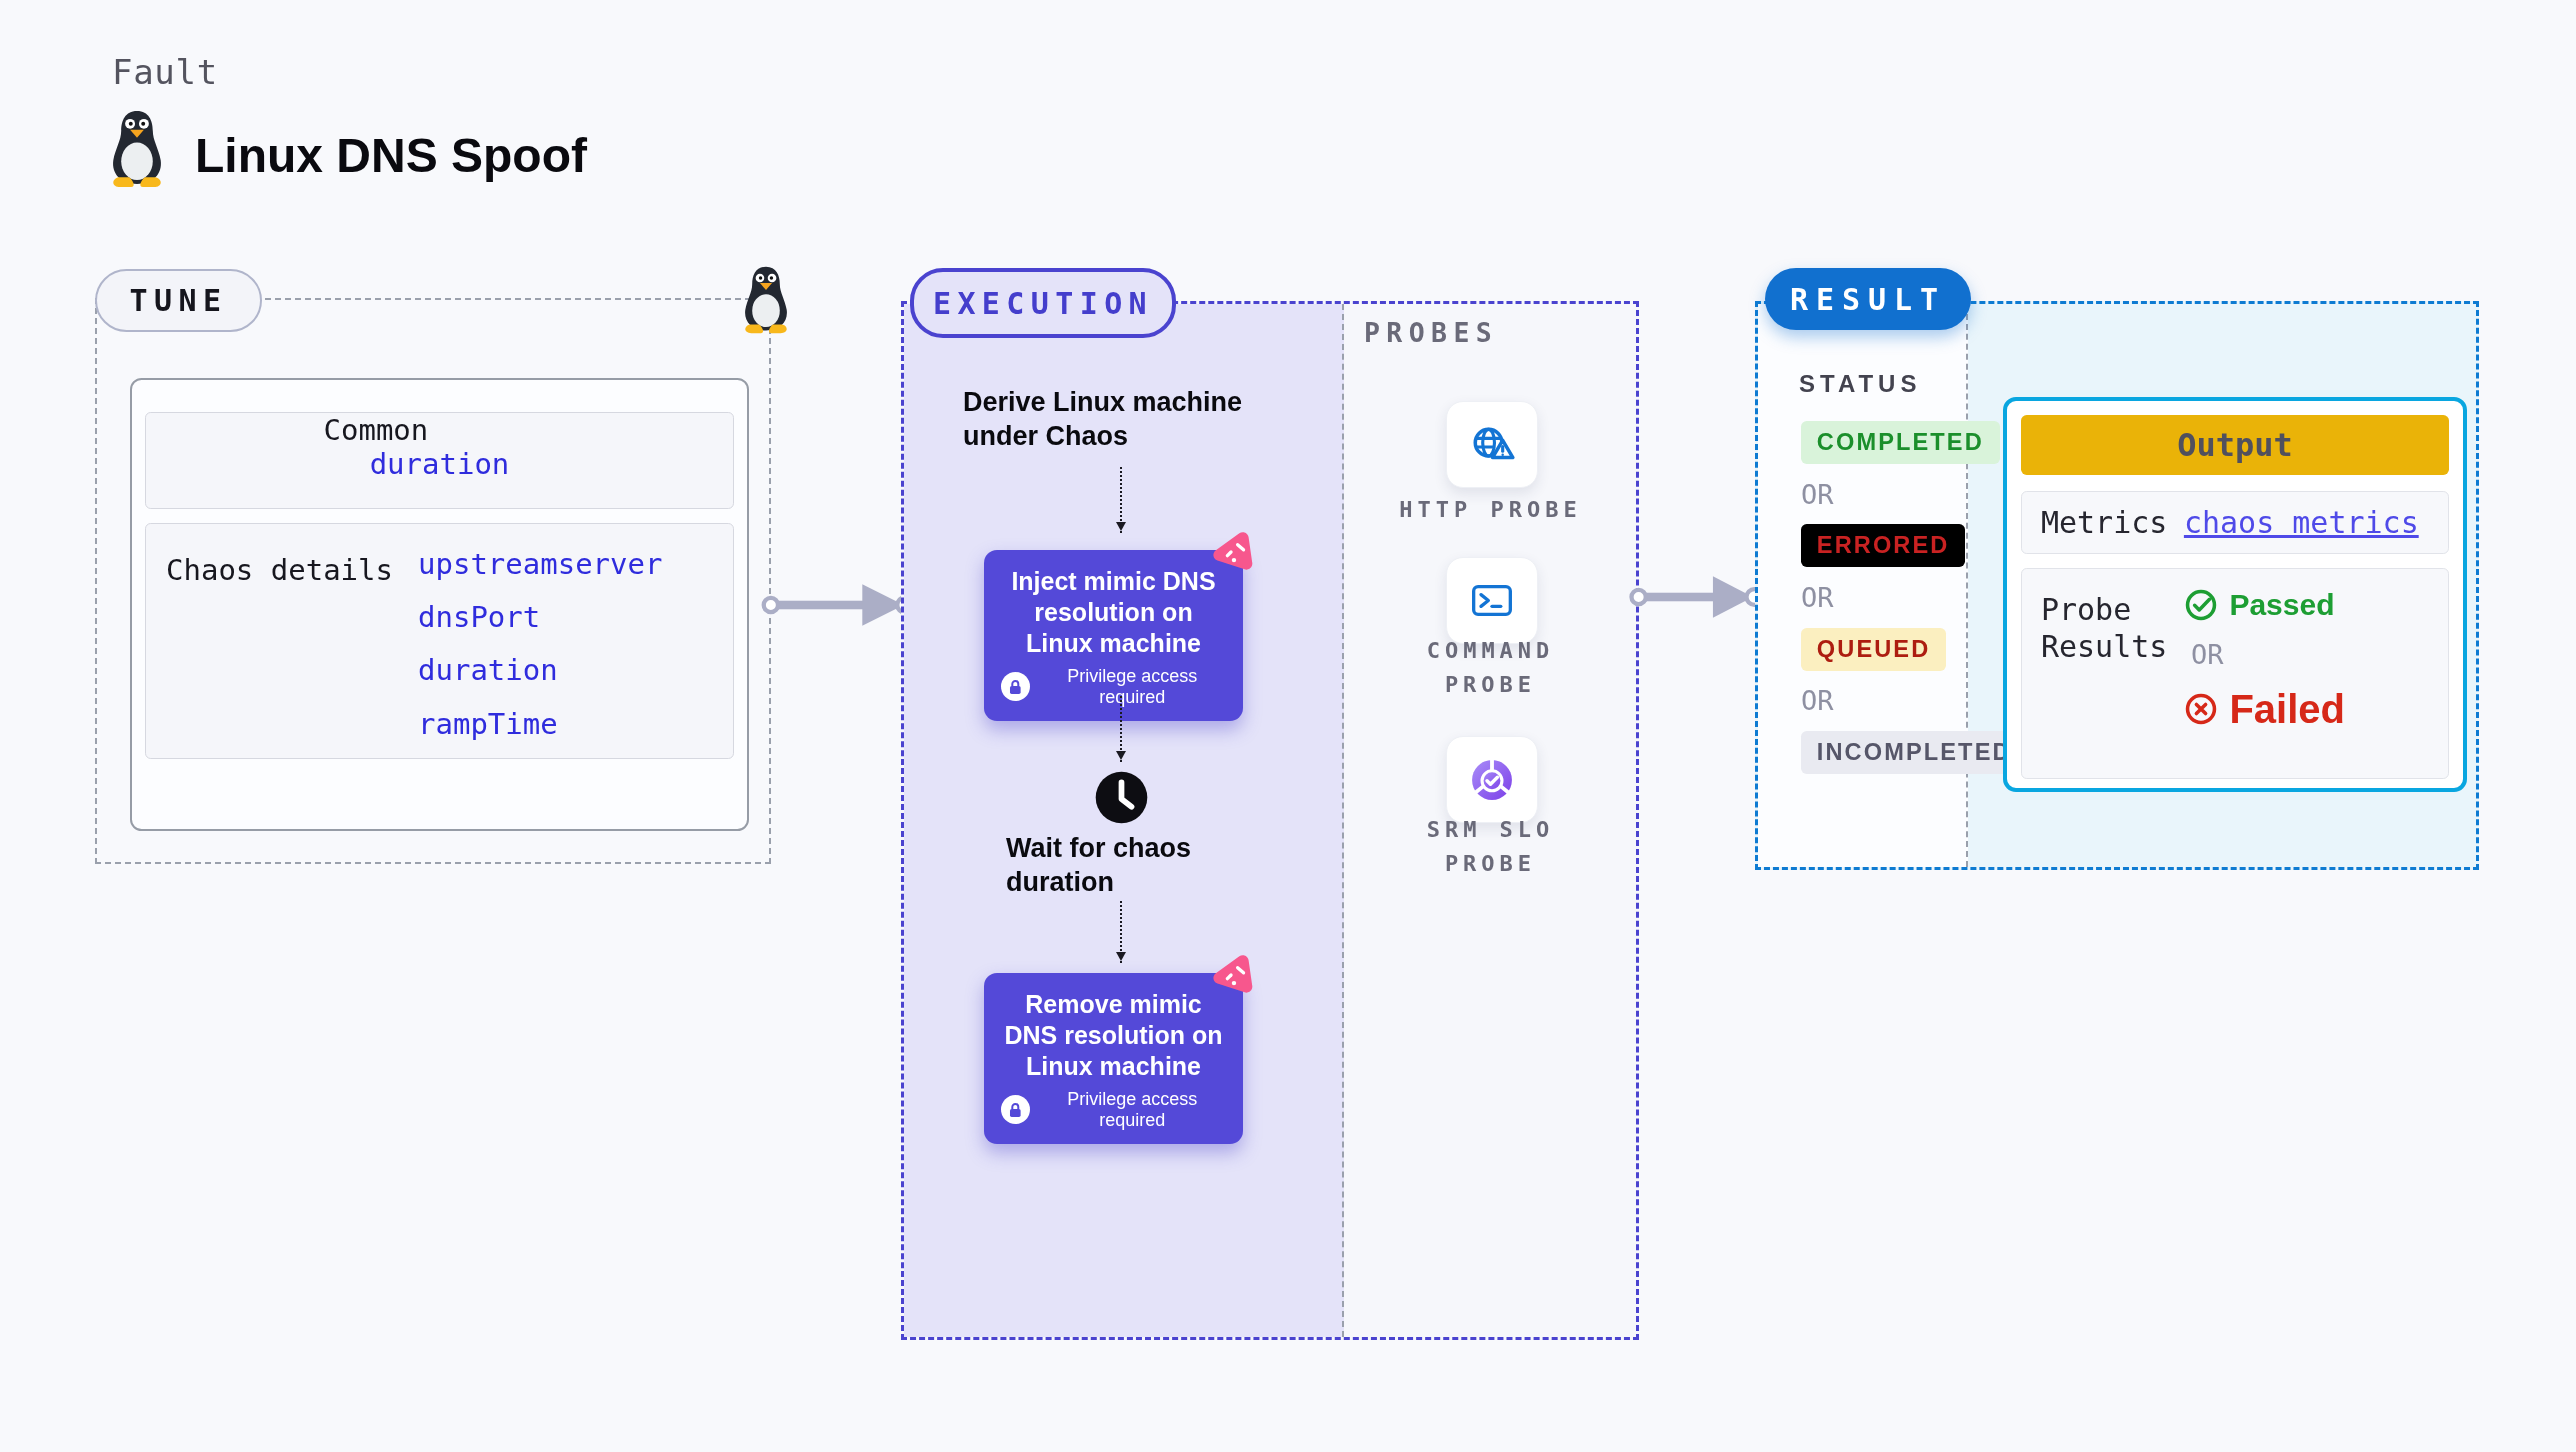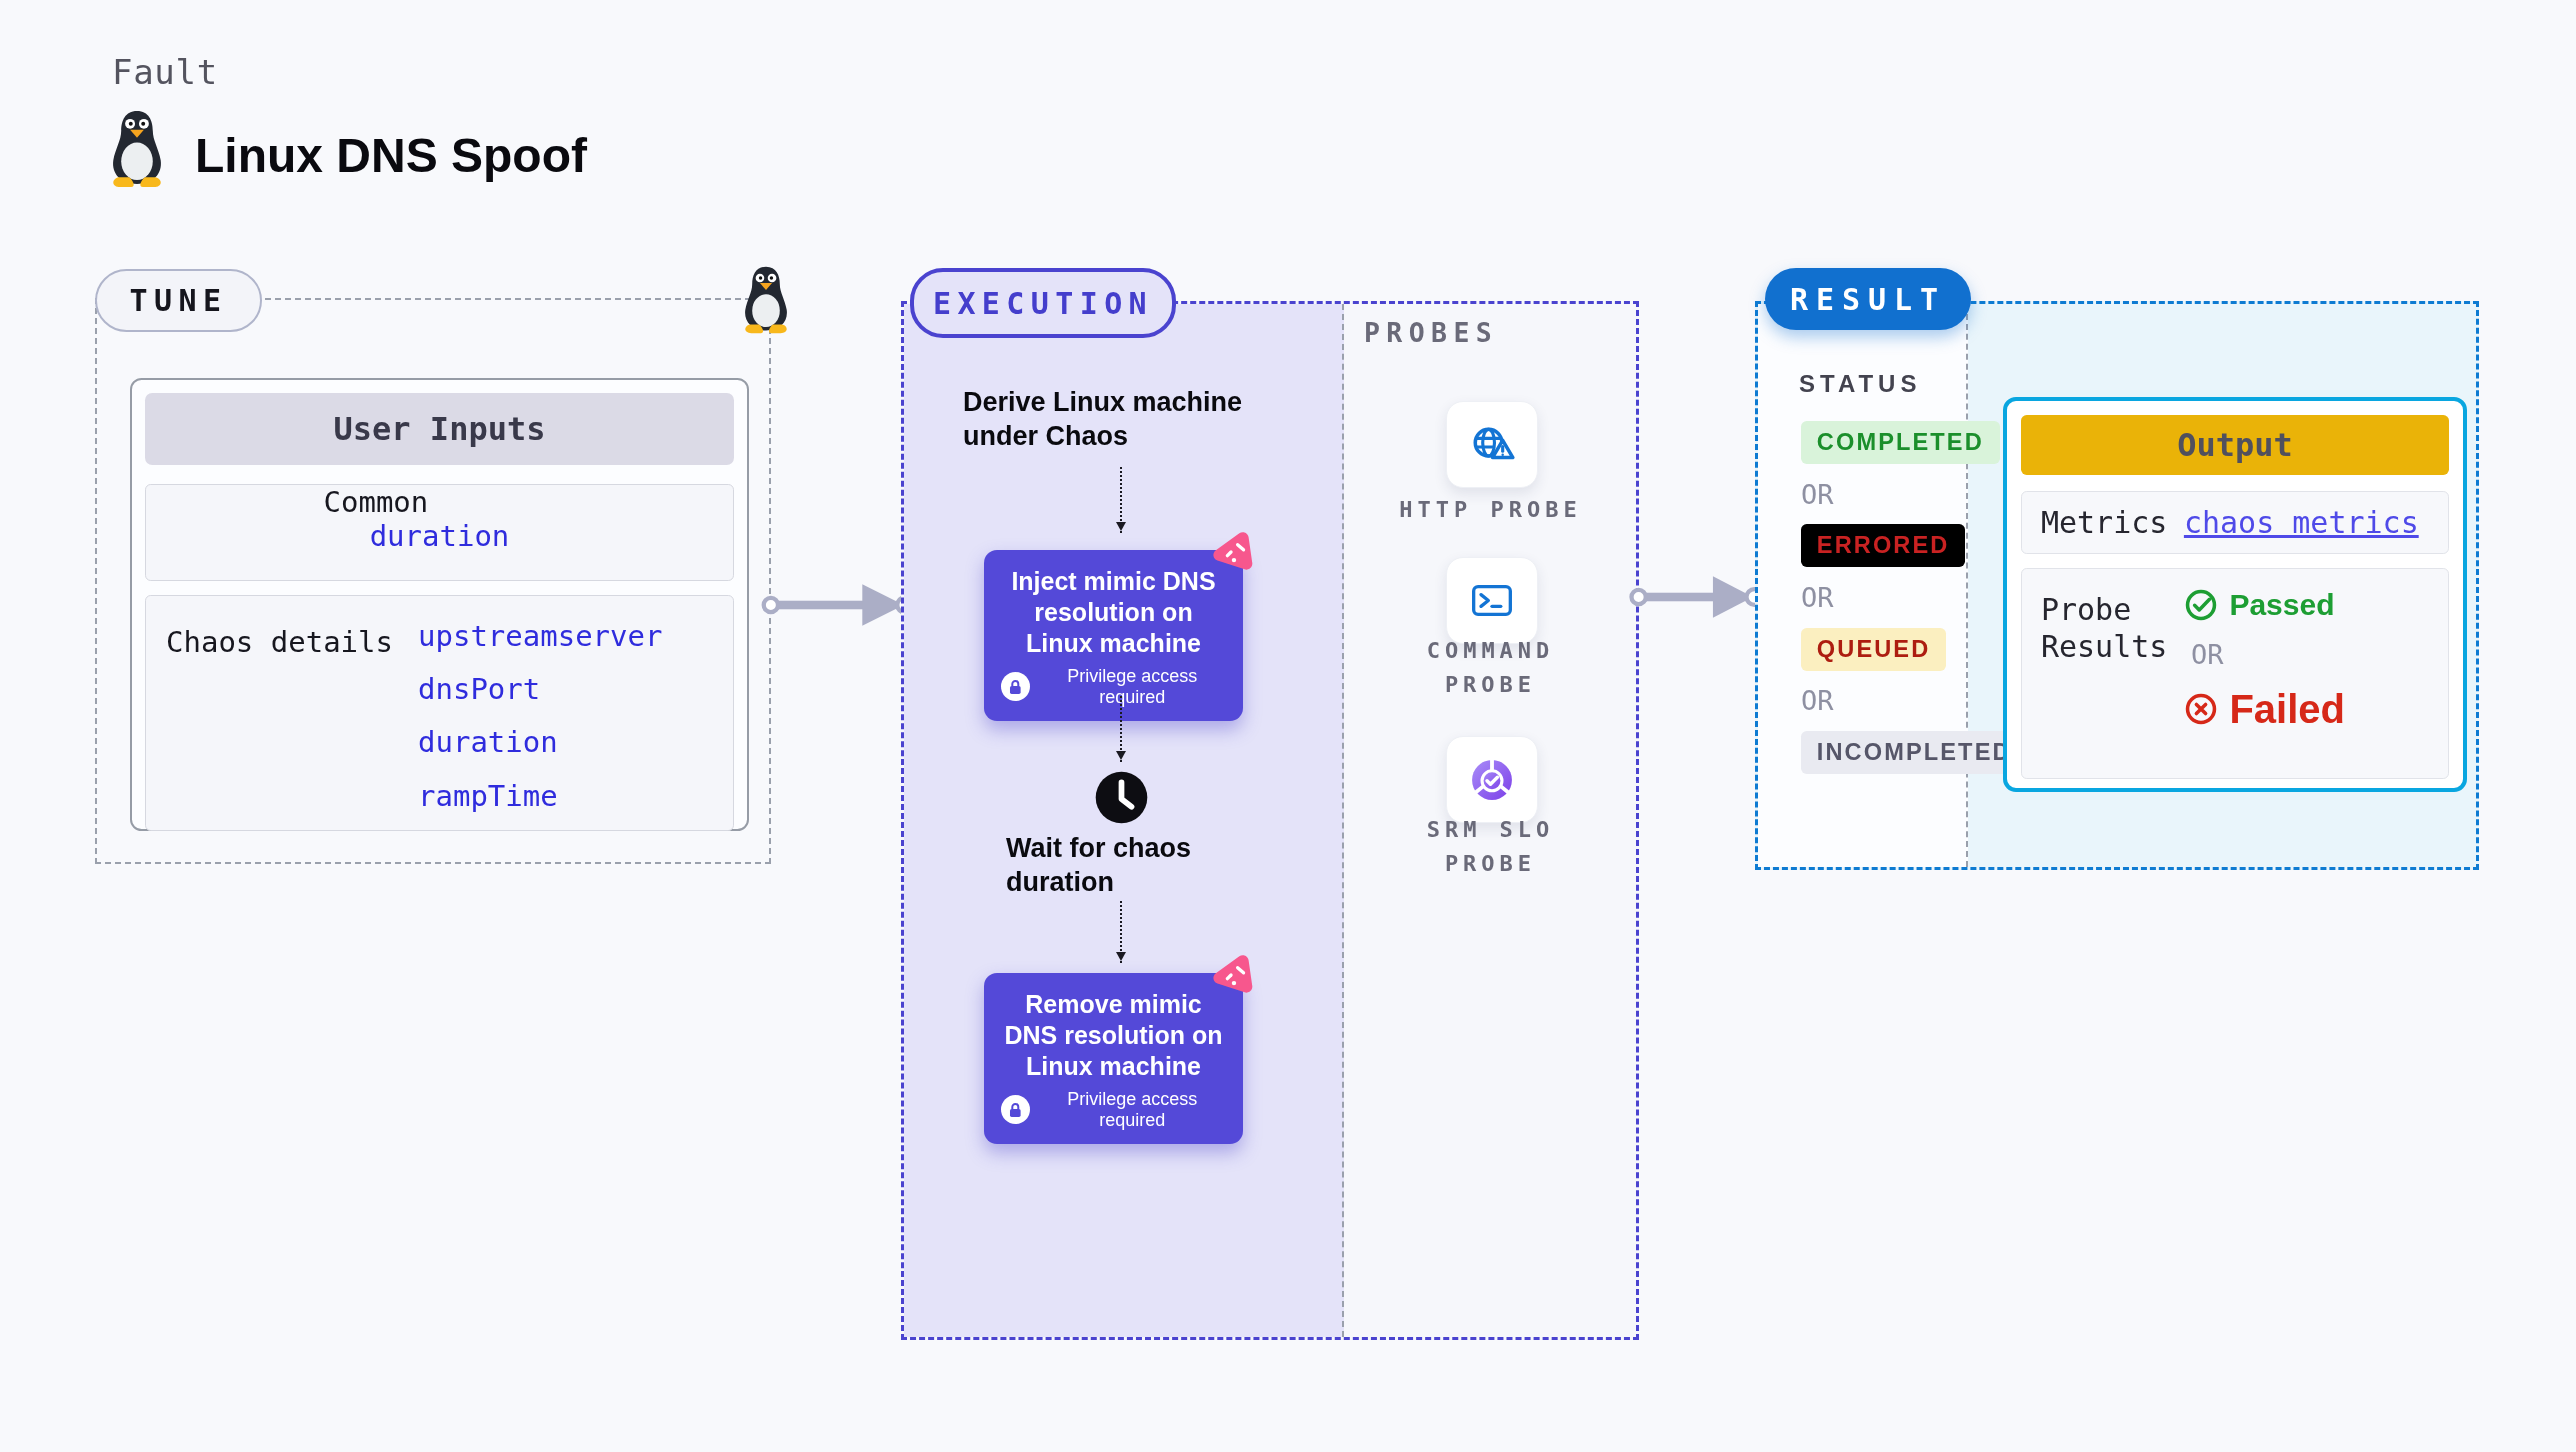--- a/index.html
+++ b/index.html
@@ -110,21 +110,20 @@
     <circle cx="25" cy="15" r="5" fill="#fff"></circle>
       <circle cx="39" cy="15" r="5" fill="#fff"></circle>
     <circle cx="25.7" cy="15" r="2" fill="#111"></circle>
       <circle cx="38.3" cy="15" r="2" fill="#111"></circle>
     <path d="M25 21 L39 21 L32 29 Z" fill="#f6a51f"></path>
     <path d="M13 69 C6 71 6 79 15 79 L26 79 C31 79 28 72 24 69 Z" fill="#f8b81c"></path>
     <path d="M51 69 C58 71 58 79 49 79 L38 79 C33 79 36 72 40 69 Z" fill="#f8b81c"></path>
   </svg>
 
   <div class="abs ui-card">
-    <div class="ui-head mono">User Inputs</div>
     <div class="ui-row ui-row1">
       <div class="ui-label mono">Common</div>
       <div class="ui-link mono">duration</div>
     </div>
     <div class="ui-row ui-row2">
       <div class="ui-label mono">Chaos details</div>
       <div class="links-col">
         <div class="ui-link mono">upstreamserver</div>
         <div class="ui-link mono">dnsPort</div>
         <div class="ui-link mono">duration</div>

